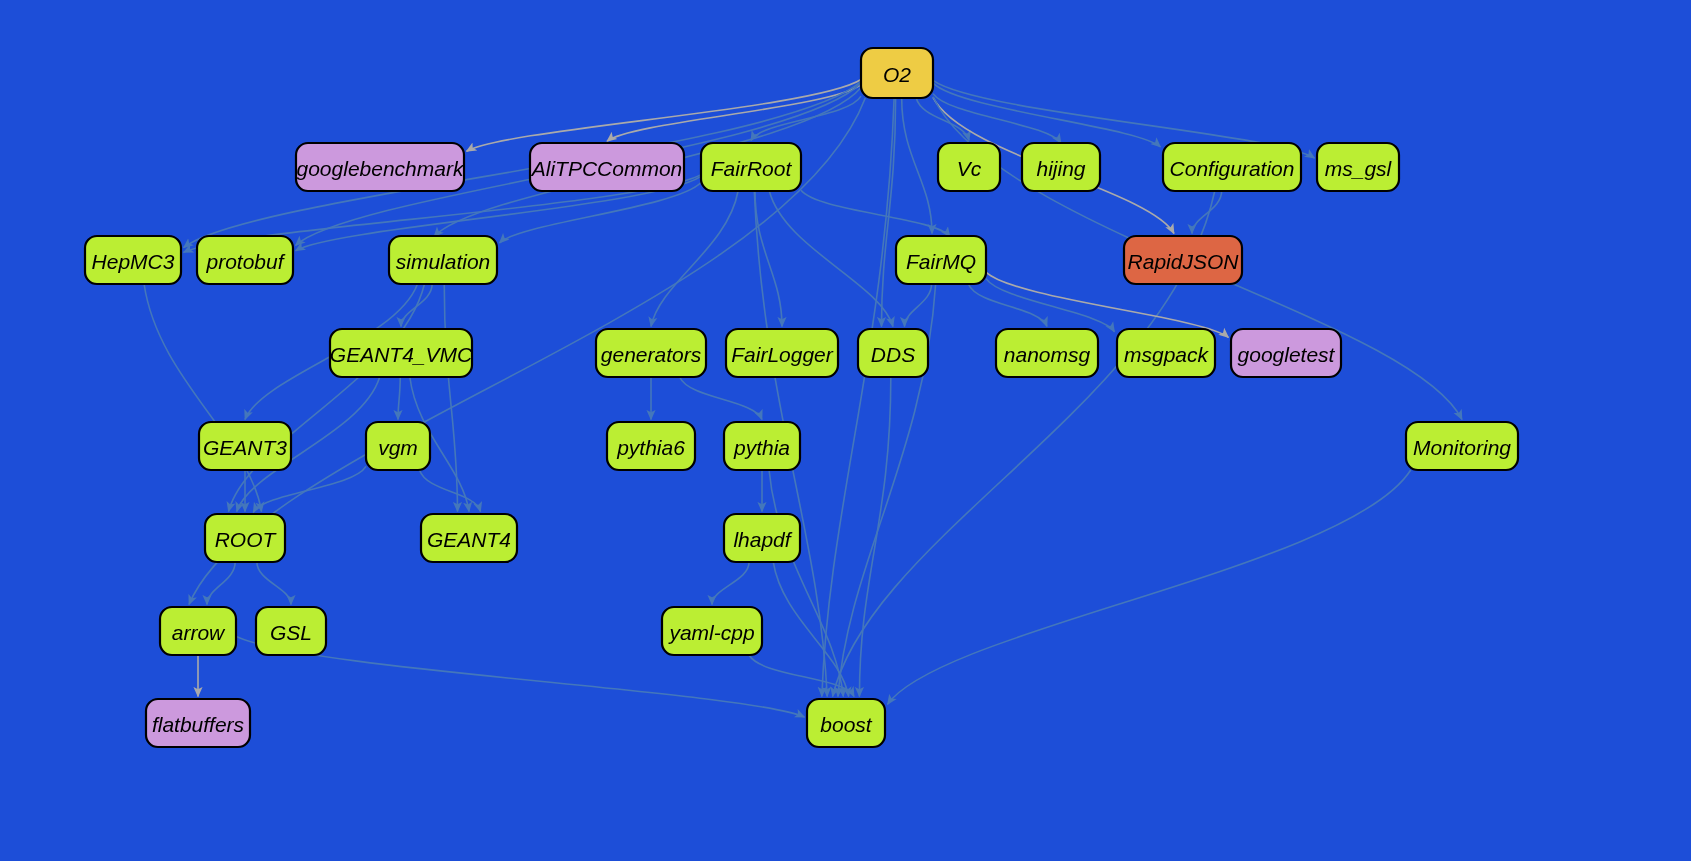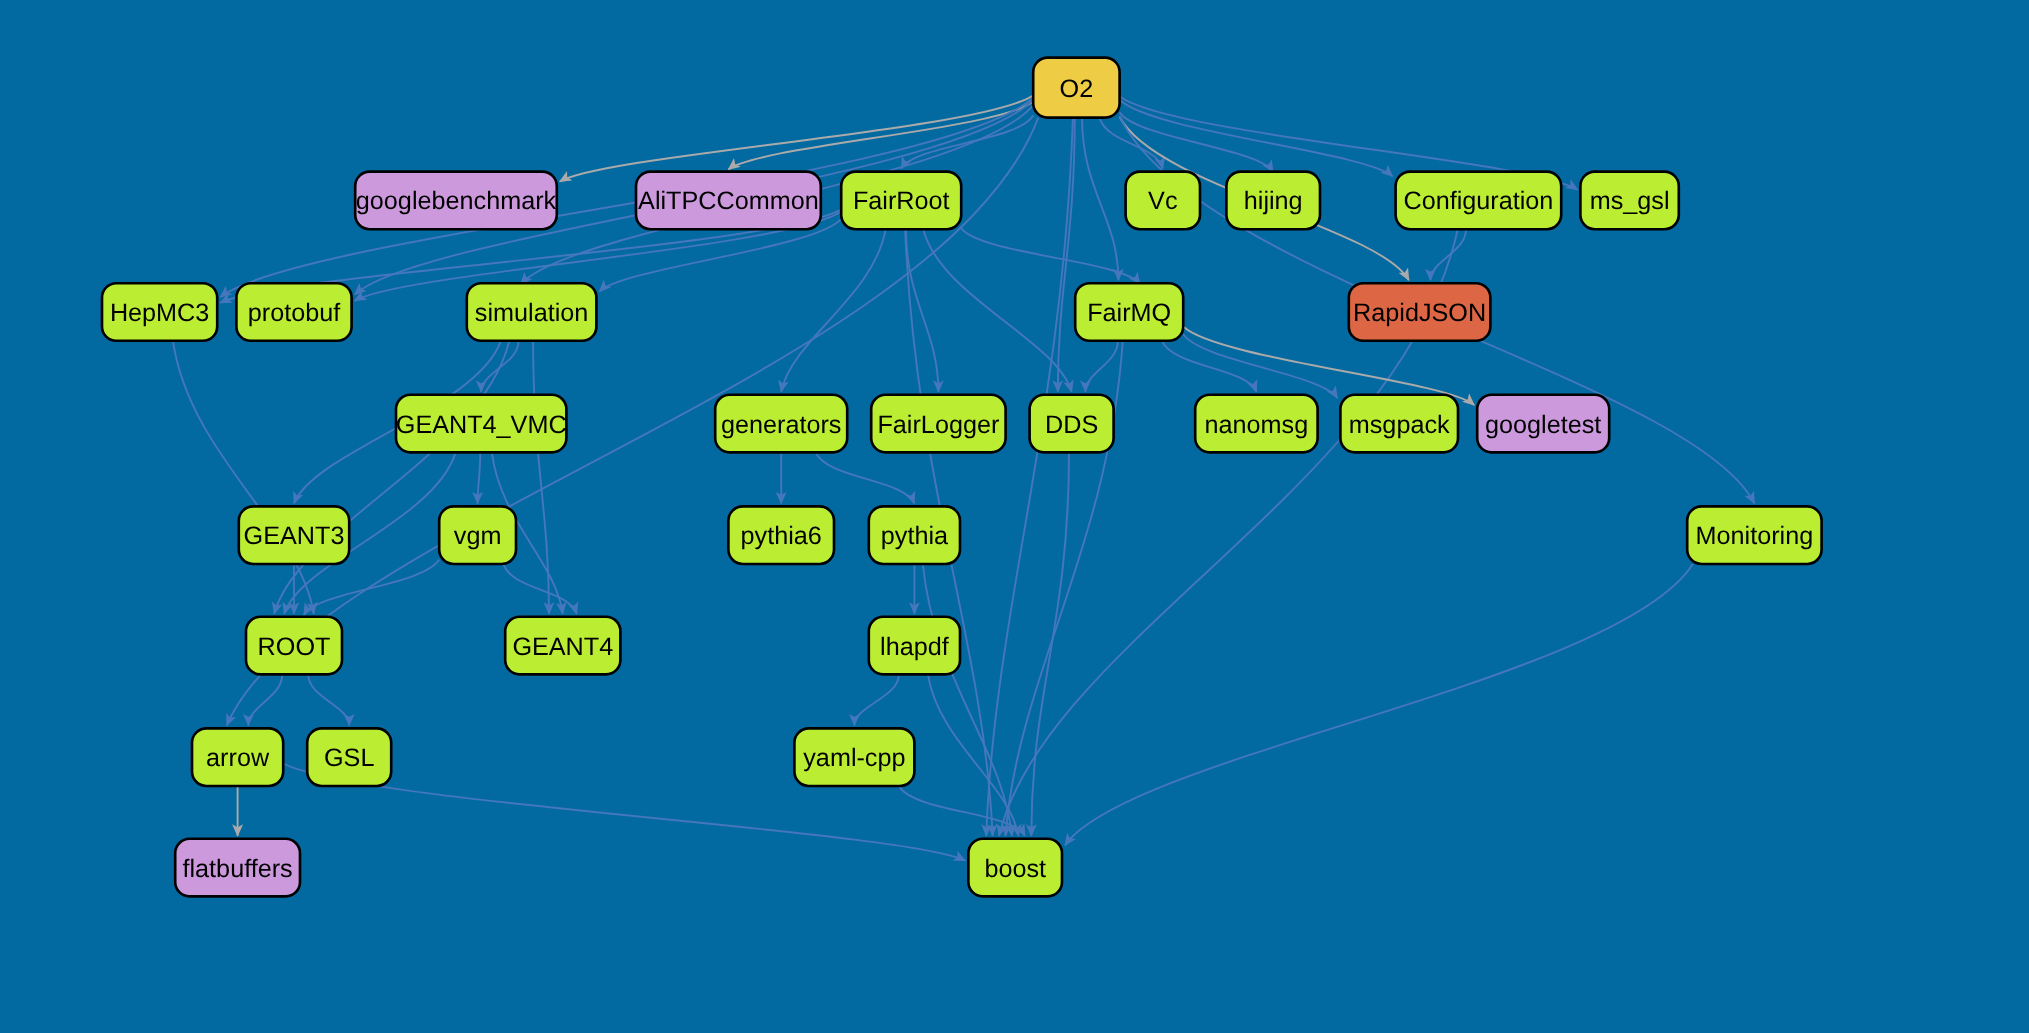--- a/index.html
+++ b/index.html
@@ -4,22 +4,23 @@
 <style>
   html, body {
     margin: 0;
     padding: 0;
     background: #ffffff;
   }
   #canvas {
     position: relative;
     width: 1691px;
     height: 861px;
-    background: #0369a1;
+    background: #1d4ed8;
     font-family: "Liberation Sans", sans-serif;
+    font-style: italic;
   }
   #graph-svg {
     position: absolute;
     top: 0; left: 0;
     width: 1691px;
     height: 861px;
   }
   .node-rect {
     stroke: #000000;
     stroke-width: 2.2;

